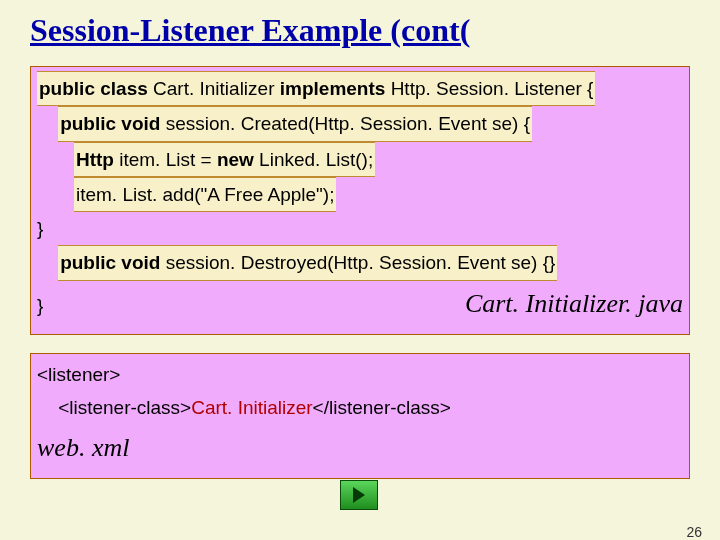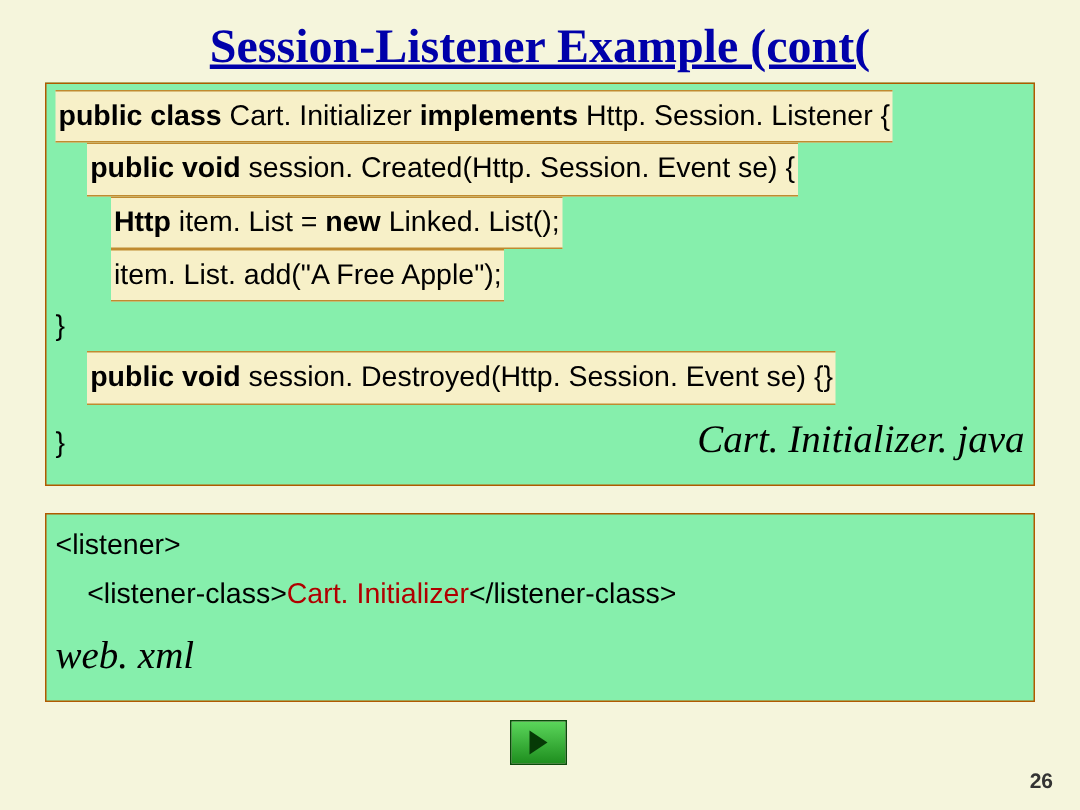--- a/index.html
+++ b/index.html
@@ -13,31 +13,30 @@
     box-sizing: border-box;
   }
   .slide {
     width: 720px;
     height: 540px;
     padding: 12px 30px 0 30px;
     box-sizing: border-box;
     position: relative;
   }
   .title {
-    text-align: center;
     font-size: 32px;
     font-weight: bold;
     color: #0000aa;
     text-decoration: underline;
     font-family: "Times New Roman", Times, serif;
-    margin-bottom: 6px;
+    margin-bottom: 17px;
   }
   .outer-box {
     border: 1px solid #b05a00;
-    background: #86efac;
+    background: #f0abfc;
     padding: 4px 6px 8px 6px;
     margin-bottom: 18px;
   }
   .code-line {
     font-family: Arial, Helvetica, sans-serif;
     font-size: 19px;
     color: #000;
     line-height: 1.75;
     white-space: pre;
   }
@@ -75,24 +74,23 @@
   }
   .play-btn .tri {
     width: 0; height: 0;
     border-left: 12px solid #063a06;
     border-top: 8px solid transparent;
     border-bottom: 8px solid transparent;
   }
   .pagenum {
     position: absolute;
     right: 18px;
-    bottom: 12px;
+    bottom: 0;
     font-size: 14px;
     color: #333;
-    font-weight: bold;
   }
 </style>
 </head>
 <body>
 
 <div class="slide">
 
   <div class="title">Session-Listener Example (cont(</div>
 
   <div class="outer-box">

